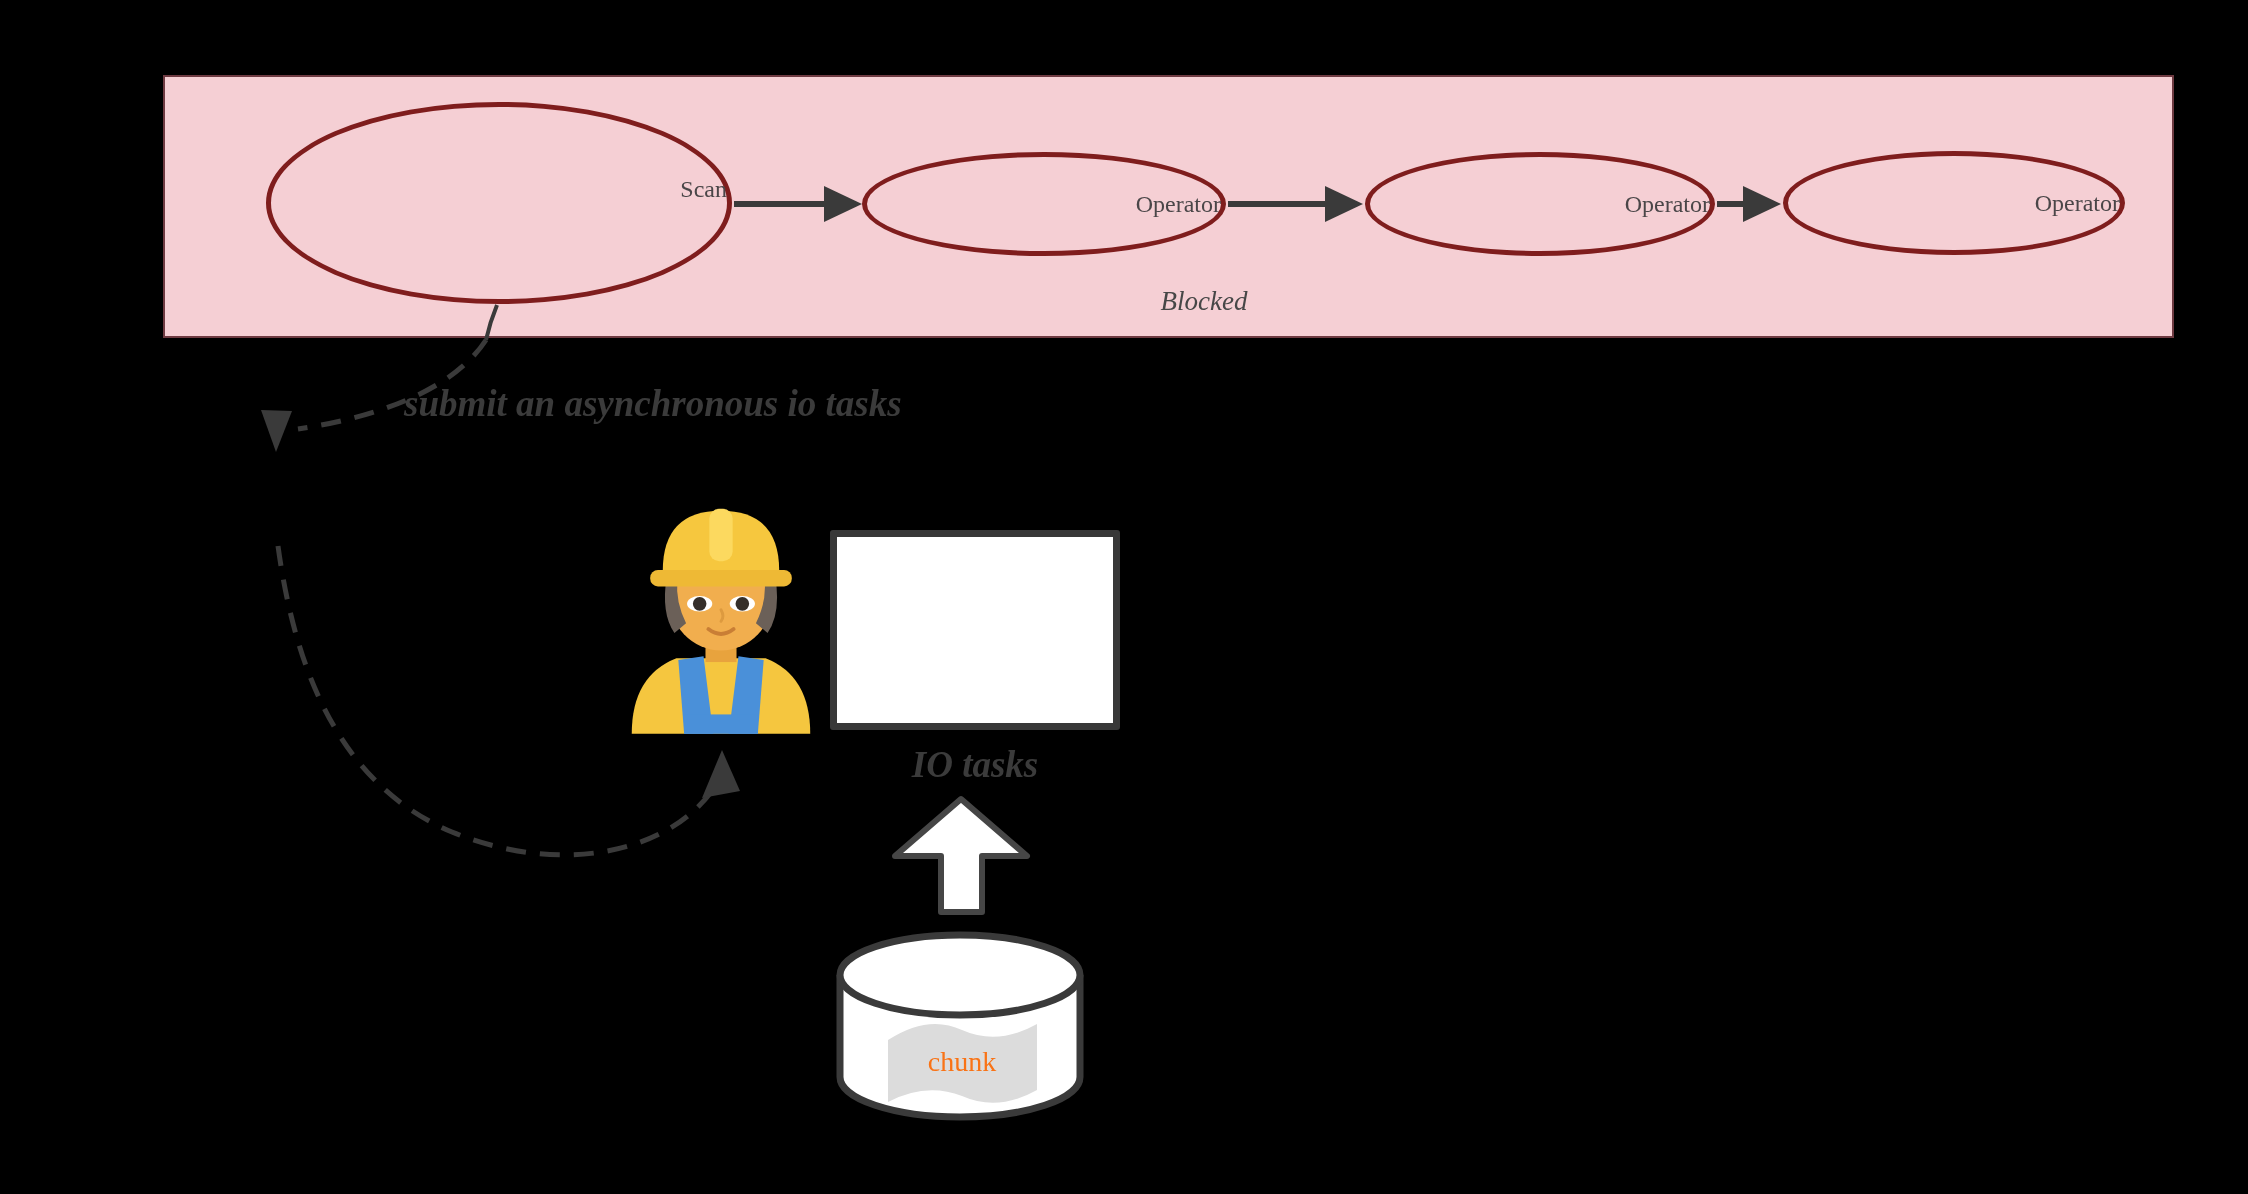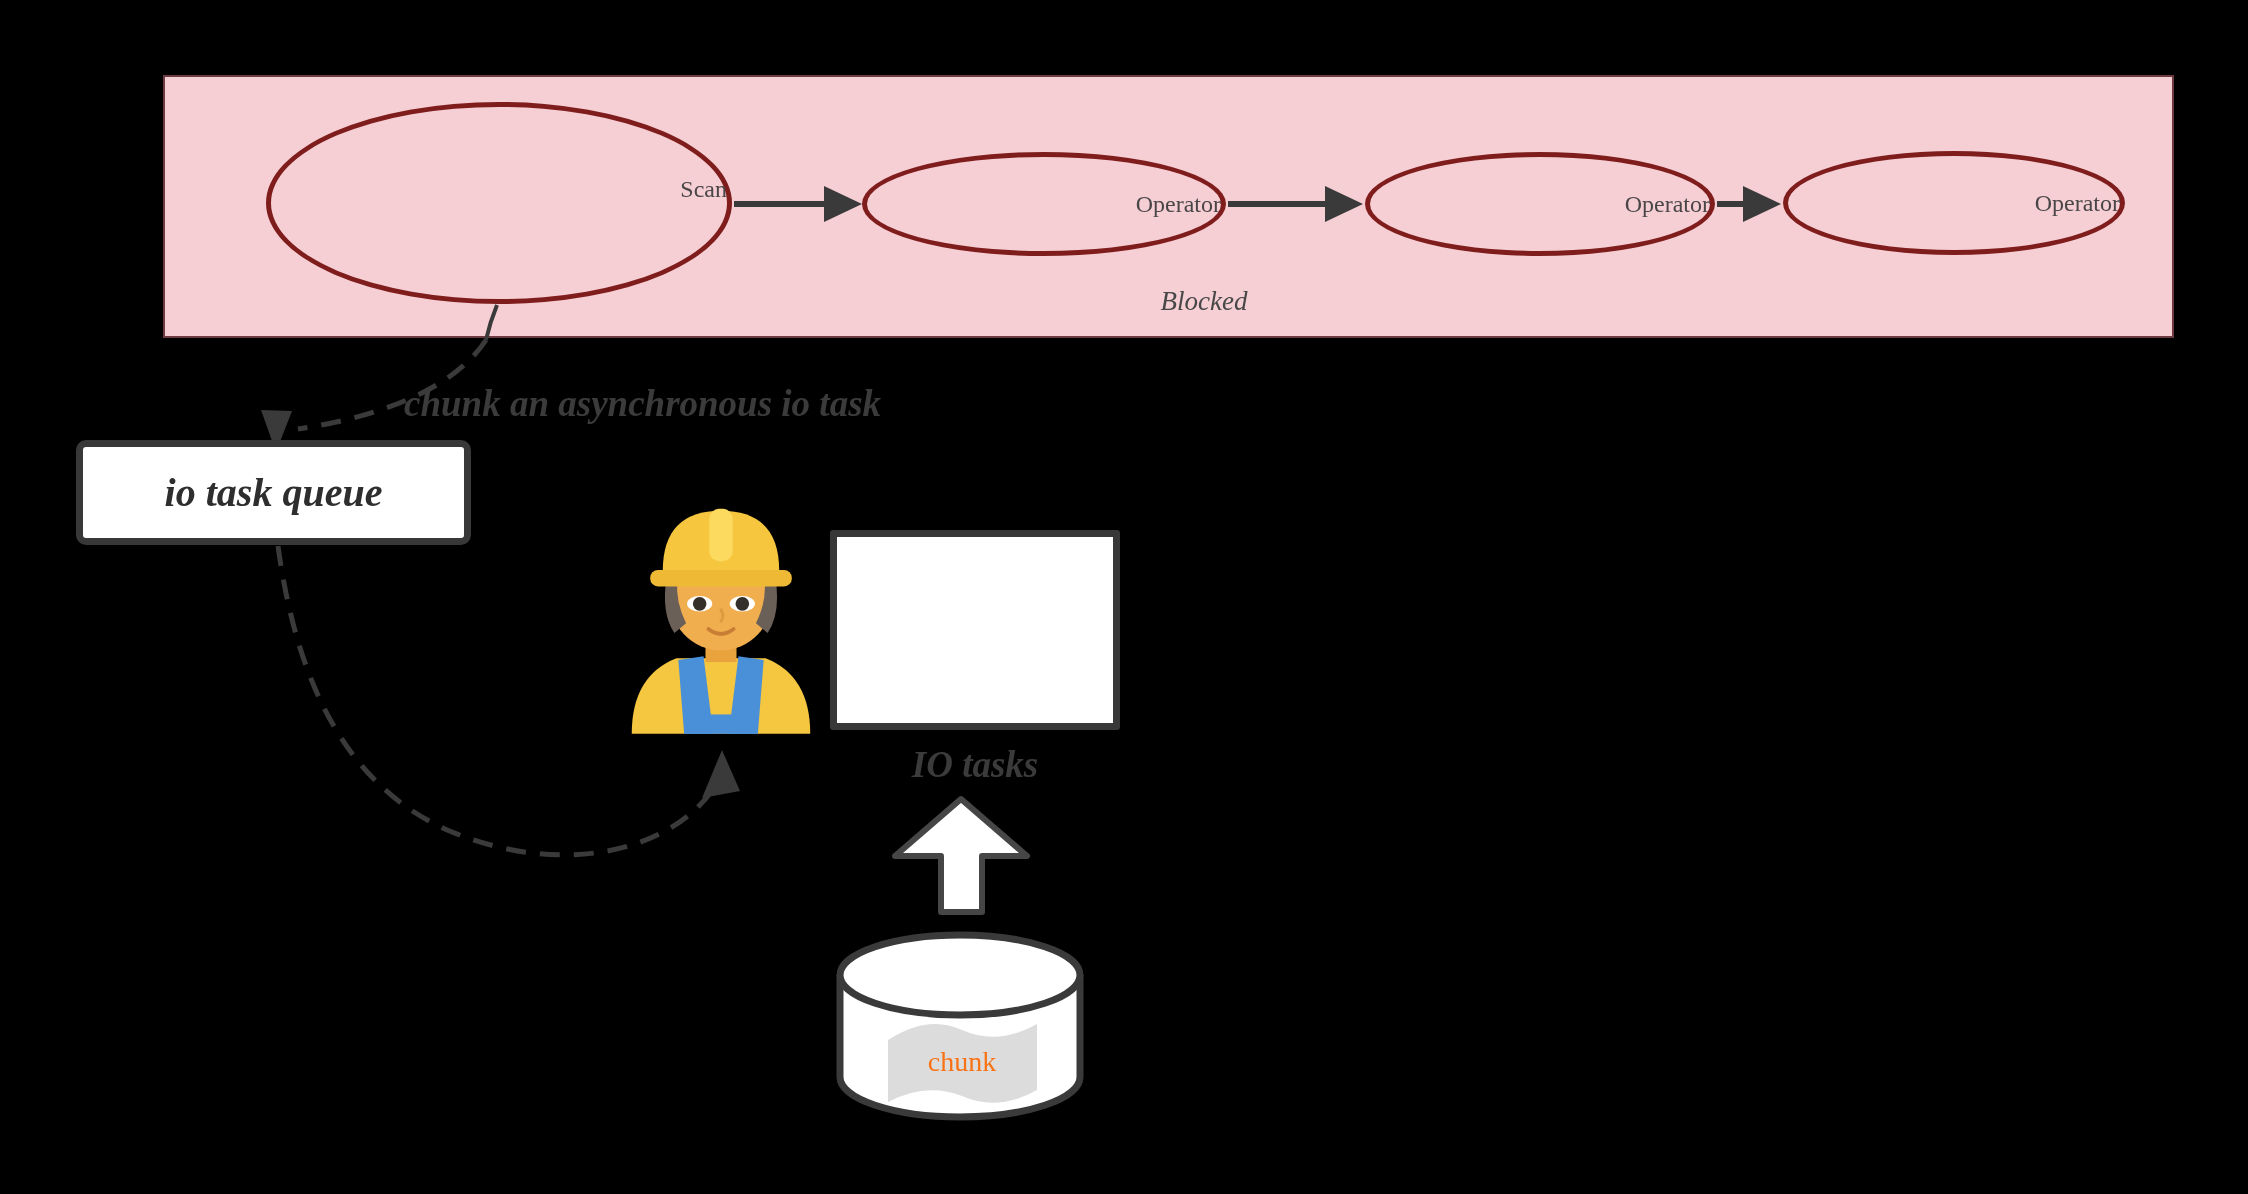--- a/index.html
+++ b/index.html
@@ -89,23 +89,20 @@
 
     <path d="M 961 799 L 1027 856 L 982 856 L 982 912 L 941 912 L 941 856 L 895 856 Z" fill="#ffffff" stroke="#464646" stroke-width="6" stroke-linejoin="round"></path>
 
     <g>
       <path d="M 840 975 L 840 1077 A 120 40 0 0 0 1080 1077 L 1080 975" fill="#ffffff" stroke="#3a3a3a" stroke-width="7"></path>
       <path d="M 888 1040 Q 928 1014 962 1030 Q 998 1046 1037 1024 L 1037 1090 Q 998 1112 962 1096 Q 926 1082 888 1102 Z" fill="#dcdcdc"></path>
       <ellipse cx="960" cy="975" rx="120" ry="40" fill="#ffffff" stroke="#3a3a3a" stroke-width="7"></ellipse>
     </g>
   </svg>
 
-  <div class="abs" id="io-queue-box">
-    <span>io task queue</span>
-  </div>
 
   <div class="abs" id="io-tasks-box"></div>
 
   <svg class="abs" id="worker" width="194" height="240" viewBox="0 0 200 247">
     <path d="M 8 246 Q 8 186 54 168 L 146 168 Q 192 186 192 246 Z" fill="#f5c63f"></path>
     <polygon points="56,170 82,166 92,246 62,246" fill="#4a90d9"></polygon>
     <polygon points="144,170 118,166 108,246 138,246" fill="#4a90d9"></polygon>
     <rect x="62" y="226" width="76" height="20" fill="#4a90d9"></rect>
     <rect x="84" y="142" width="32" height="30" fill="#e8a33d"></rect>
     <ellipse cx="100" cy="103" rx="54" ry="57" fill="#f1ae4e"></ellipse>
@@ -116,17 +113,17 @@
     <rect x="27" y="77" width="146" height="17" rx="8" fill="#eeb935"></rect>
     <ellipse cx="78" cy="112" rx="13" ry="8" fill="#ffffff"></ellipse>
     <ellipse cx="122" cy="112" rx="13" ry="8" fill="#ffffff"></ellipse>
     <circle cx="78" cy="112" r="7" fill="#352f2a"></circle>
     <circle cx="122" cy="112" r="7" fill="#352f2a"></circle>
     <path d="M 100 118 q 4 7 0 12" fill="none" stroke="#dd9a3f" stroke-width="3" stroke-linecap="round"></path>
     <path d="M 87 138 Q 100 148 113 138" fill="none" stroke="#c97e35" stroke-width="4" stroke-linecap="round"></path>
   </svg>
 
   <div class="abs lbl" id="blocked-label">Blocked</div>
-  <div class="abs lbl bold-italic" id="submit-label">chunk an asynchronous io task</div>
+  <div class="abs lbl bold-italic" id="submit-label">submit an asynchronous io tasks</div>
   <div class="abs lbl bold-italic" id="iotasks-label">IO tasks</div>
   <div class="abs lbl" id="chunk-label">chunk</div>
 
 </div>
 
 </body></html>

